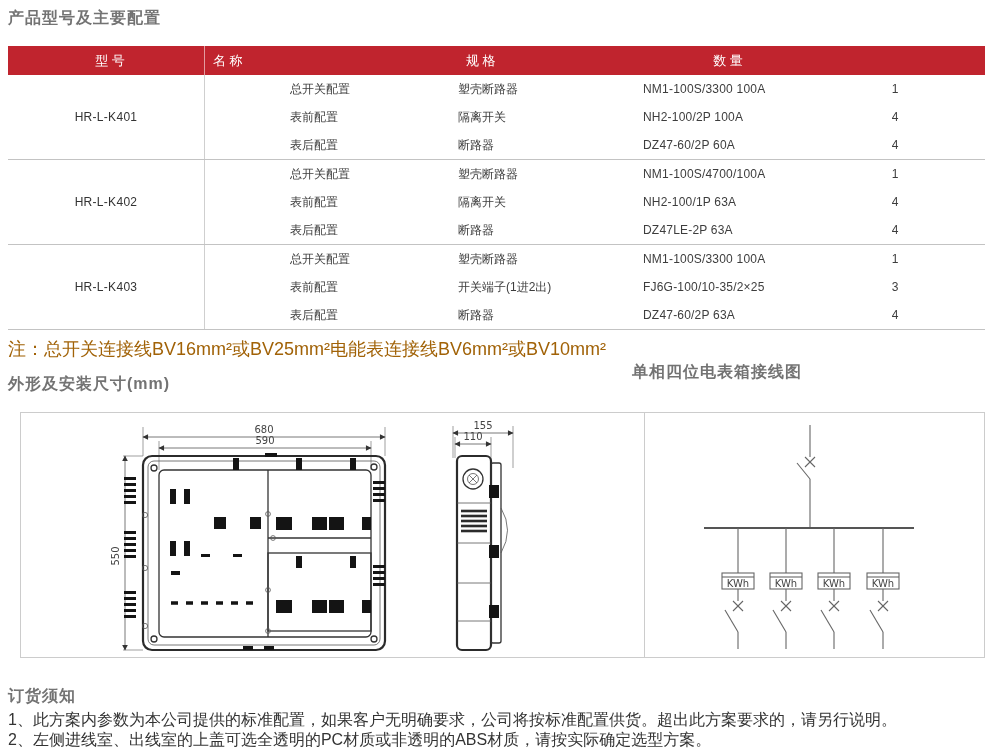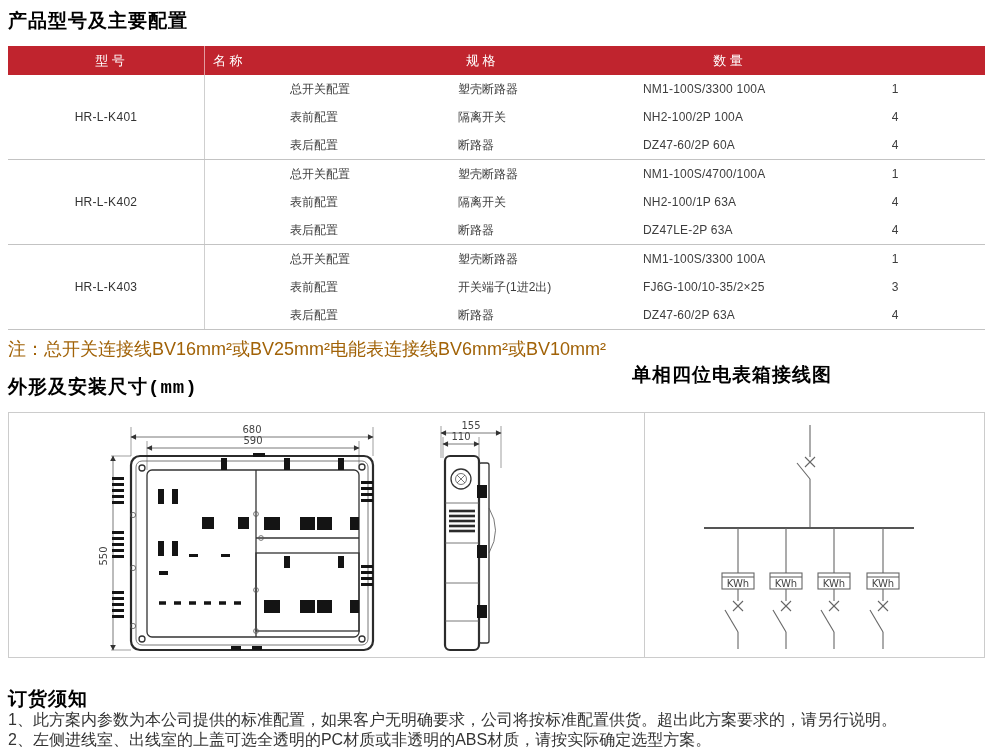--- a/index.html
+++ b/index.html
@@ -1,20 +1,20 @@
 <!DOCTYPE html>
 <html><head>
 <meta charset="utf-8">
 <style>
   * { margin:0; padding:0; box-sizing:border-box; }
   html,body { background:#fff; }
   body { font-family:"Liberation Sans","DejaVu Sans",sans-serif; color:#3a3a3a; }
   .page { position:relative; width:1000px; height:751px; background:#fff; overflow:hidden; }
 
-  .sec-title { position:absolute; font-size:19px; font-weight:bold; color:#000000; letter-spacing:1px;font-family:Liberation Mono, monospace; }
+  .sec-title { position:absolute; font-size:16px; font-weight:bold; color:#737373; letter-spacing:1px; }
   #title-main { left:8px; top:8px; }
   #title-dim  { left:8px; top:374px; }
   #title-wire { left:632px; top:362px; }
   #title-order{ left:8px; top:686px; }
 
   
   .spec-table { position:absolute; left:8px; top:46px; width:977px; font-size:12px; }
   .tgrid { display:grid; grid-template-columns:197px 253px 185px 162px 180px; }
   .thead { background:#c0242e; color:#fff; height:29px; font-size:13px; }
   .thead > div { display:flex; align-items:center;padding-left:8px; }
@@ -31,21 +31,21 @@
   .cell { display:flex; align-items:center; color:#3d3d3d; }
   .c-config { padding-left:85px; }
   .c-name   { padding-left:0; }
   .c-spec   { padding-left:0; letter-spacing:.2px; }
   .c-qty    { justify-content:center; }
 
   .note-line { position:absolute; left:8px; top:337px; font-size:18px; color:#a16207; }
 
   
   .panel { position:absolute; top:412px; height:246px; border:1px solid #ccc; background:#fff; }
-  #panel-dim  { left:8px;  width:692px;text-decoration:underline; }
+  #panel-dim  { left:20px;  width:692px;text-decoration:underline; }
   #panel-wire { left:644px; width:341px; }
   svg { display:block; }
   svg text { font-family:"DejaVu Sans","Liberation Sans",sans-serif; font-size:10px; fill:#444; }
   .dline  { stroke:#555; stroke-width:.8; fill:none; }
   .ext    { stroke:#777; stroke-width:.7; fill:none; }
   .draw2  { stroke:#2b2b2b; stroke-width:2.2; fill:none; }
   .draw1  { stroke:#333; stroke-width:1.3; fill:none; }
   .thin   { stroke:#555; stroke-width:.8; fill:none; }
   .blk    { fill:#141414; stroke:none; }
   .wline  { stroke:#666; stroke-width:1.1; fill:none; }

